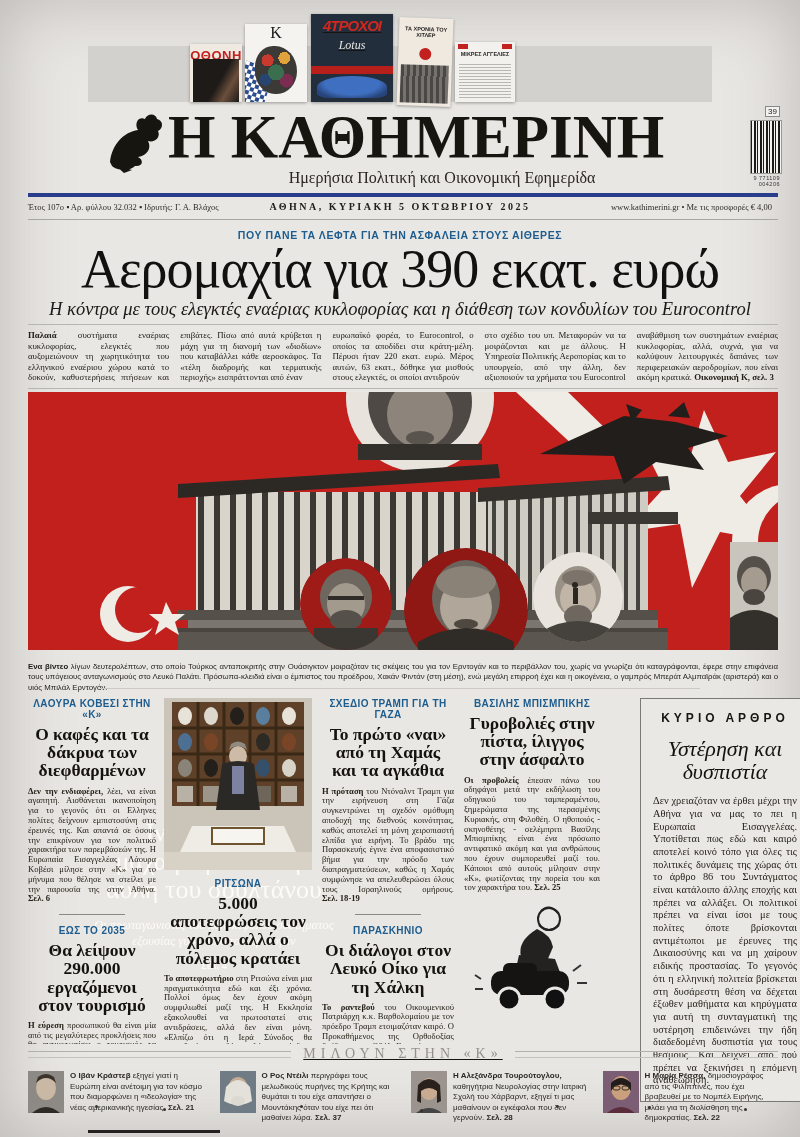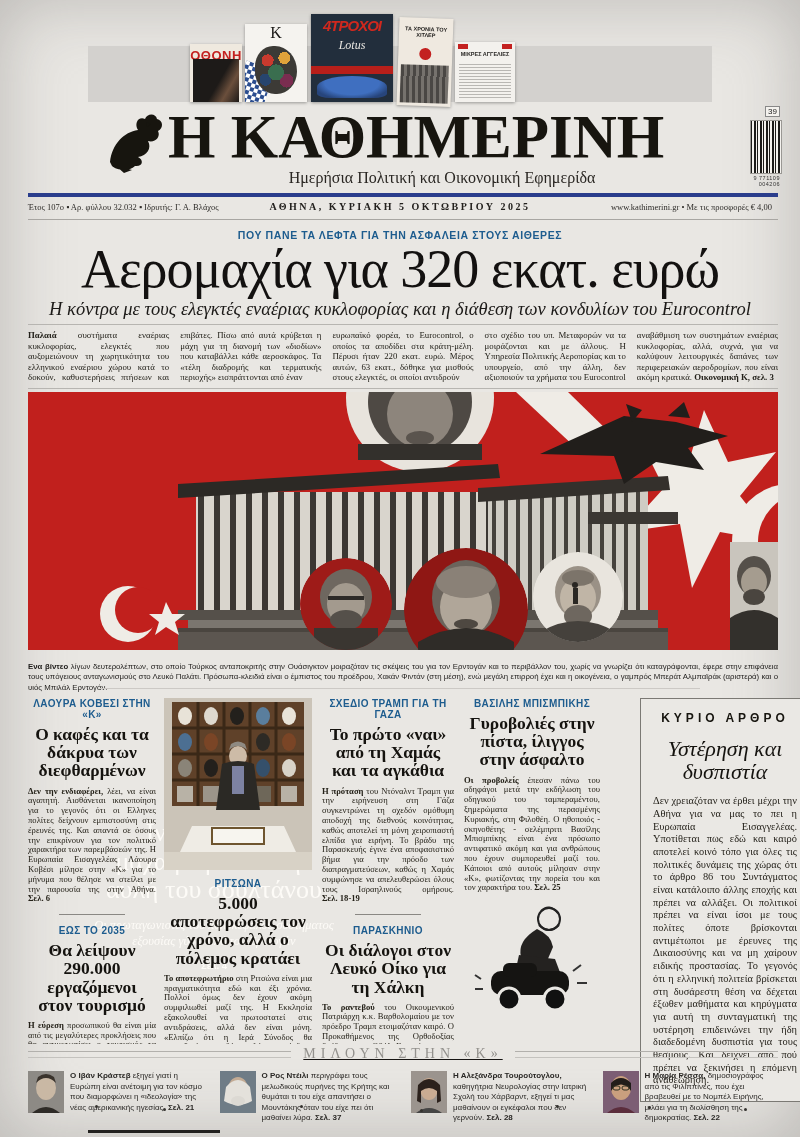--- a/index.html
+++ b/index.html
@@ -18,21 +18,21 @@
   .cov-k .t{font-family:"Liberation Serif",serif;font-size:16px;text-align:center;color:#1a1816;}
   .cov-k .collage{position:absolute;left:10px;top:22px;width:42px;height:48px;
       background:radial-gradient(circle at 30% 30%,#c93a2e 0 6px,transparent 6px),
                  radial-gradient(circle at 70% 25%,#e0a23a 0 6px,transparent 6px),
                  radial-gradient(circle at 50% 55%,#3a6e4f 0 8px,transparent 8px),
                  radial-gradient(circle at 25% 70%,#27456e 0 6px,transparent 6px),
                  radial-gradient(circle at 75% 72%,#7a2d50 0 7px,transparent 7px),#3c3a36;
       border-radius:45% 55% 50% 50%;}
   .cov-k .ribbon{position:absolute;left:-6px;top:40px;width:30px;height:44px;transform:rotate(18deg);
       background:repeating-conic-gradient(#2b4d8f 0 25%,#fff 0 50%) 0 0/8px 8px;}
-  .cov-4t{left:311px;top:14px;width:82px;height:88px;background:#222e3c;}
+  .cov-4t{left:311px;top:14px;width:82px;height:88px;background:#222e3c;text-decoration:underline;}
   .cov-4t .t{color:#d0281e;font-weight:bold;font-style:italic;font-size:15px;text-align:center;padding-top:3px;letter-spacing:-1px;}
   .cov-4t .lotus{color:#e9e7e2;font-family:"Liberation Serif",serif;font-style:italic;font-size:12px;text-align:center;margin-top:4px;}
   .cov-4t .band{position:absolute;left:0;right:0;top:52px;height:8px;background:#b71f1a;}
   .cov-4t .car{position:absolute;left:6px;bottom:4px;width:70px;height:22px;background:radial-gradient(ellipse at 50% 30%,#3f6fc0 0 55%,#27457c 80%);border-radius:50% 50% 20% 20%;}
   .cov-book{left:398px;top:18px;width:54px;height:88px;background:#efe9e0;transform:rotate(2deg);}
   .cov-book .t{color:#22201e;font-weight:bold;font-size:5.5px;text-align:center;padding:8px 2px 0;}
   .cov-book .dot{position:absolute;left:21px;top:30px;width:12px;height:12px;border-radius:50%;background:#c32120;}
   .cov-book .ph{position:absolute;left:3px;bottom:3px;right:3px;height:38px;background:repeating-linear-gradient(90deg,#4a4744 0 3px,#76726d 3px 6px);}
   .cov-news{left:455px;top:42px;width:60px;height:60px;background:#f3f1ed;}
   .cov-news .logos{display:flex;justify-content:space-between;padding:2px 3px;}
@@ -147,21 +147,21 @@
     <div class="barcode-num">9 771109 004206</div>
   </div>
 
   <div class="blue-rule"></div>
   <div class="info-left">Έτος 107ο ▪ Αρ. φύλλου 32.032 ▪ Ιδρυτής: Γ. Α. Βλάχος</div>
   <div class="info-date">ΑΘΗΝΑ, ΚΥΡΙΑΚΗ 5 ΟΚΤΩΒΡΙΟΥ 2025</div>
   <div class="info-right">www.kathimerini.gr • Με τις προσφορές € 4,00</div>
   <div class="rule" style="left:28px;top:219px;width:750px"></div>
 
   <div class="kicker lead-kicker">ΠΟΥ ΠΑΝΕ ΤΑ ΛΕΦΤΑ ΓΙΑ ΤΗΝ ΑΣΦΑΛΕΙΑ ΣΤΟΥΣ ΑΙΘΕΡΕΣ</div>
-  <h1 class="lead-head" style="margin:0;font-weight:normal">Αερομαχία για 320 εκατ. ευρώ</h1>
+  <h1 class="lead-head" style="margin:0;font-weight:normal">Αερομαχία για 390 εκατ. ευρώ</h1>
   <div class="lead-sub">Η κόντρα με τους ελεγκτές εναέριας κυκλοφορίας και η διάθεση των κονδυλίων του Eurocontrol</div>
   <div class="rule" style="left:28px;top:324px;width:750px;background:#b7b5b1"></div>
 
   <div class="lead-cols">
     <p><b>Παλαιά</b><span> συστήματα εναέριας κυκλοφορίας, ελεγκτές που αυξομειώνουν τη χωρητικότητα του ελληνικού εναέριου χώρου κατά το δοκούν, καθυστερήσεις πτήσεων και ταλαιπωρημένοι</span></p>
     <p>επιβάτες. Πίσω από αυτά κρύβεται η μάχη για τη διανομή των «διοδίων» που καταβάλλει κάθε αεροσκάφος. Τα «τέλη διαδρομής και τερματικής περιοχής» εισπράττονται από έναν</p>
     <p>ευρωπαϊκό φορέα, το Eurocontrol, ο οποίος τα αποδίδει στα κράτη-μέλη. Πέρυσι ήταν 220 εκατ. ευρώ. Μέρος αυτών, 63 εκατ., δόθηκε για μισθούς στους ελεγκτές, οι οποίοι αντιδρούν</p>
     <p>στο σχέδιο του υπ. Μεταφορών να τα μοιράζονται και με άλλους. Η Υπηρεσία Πολιτικής Αεροπορίας και το υπουργείο, από την άλλη, δεν αξιοποιούν τα χρήματα του Eurocontrol για</p>
     <p><span>αναβάθμιση των συστημάτων εναέριας κυκλοφορίας, αλλά, συχνά, για να καλύψουν λειτουργικές δαπάνες των περιφερειακών αεροδρομίων, που είναι ακόμη κρατικά. </span><b class="pg">Οικονομική Κ, σελ. 3</b></p>
   </div>

